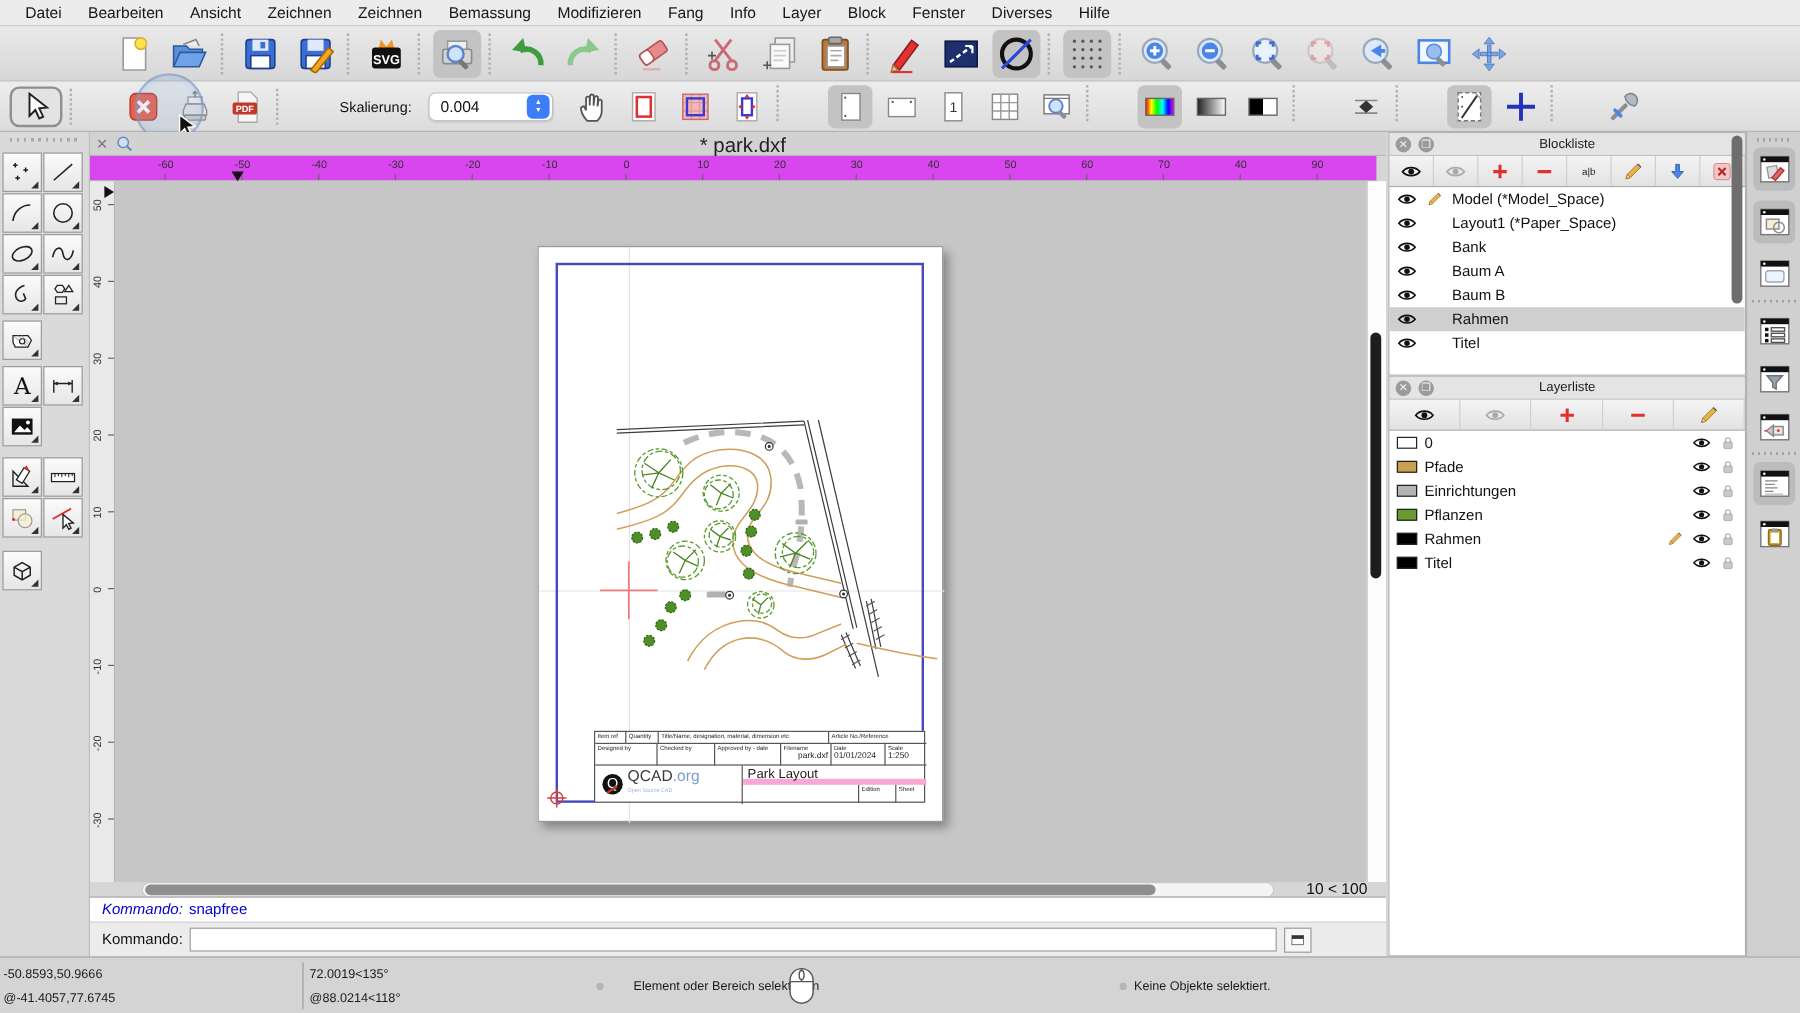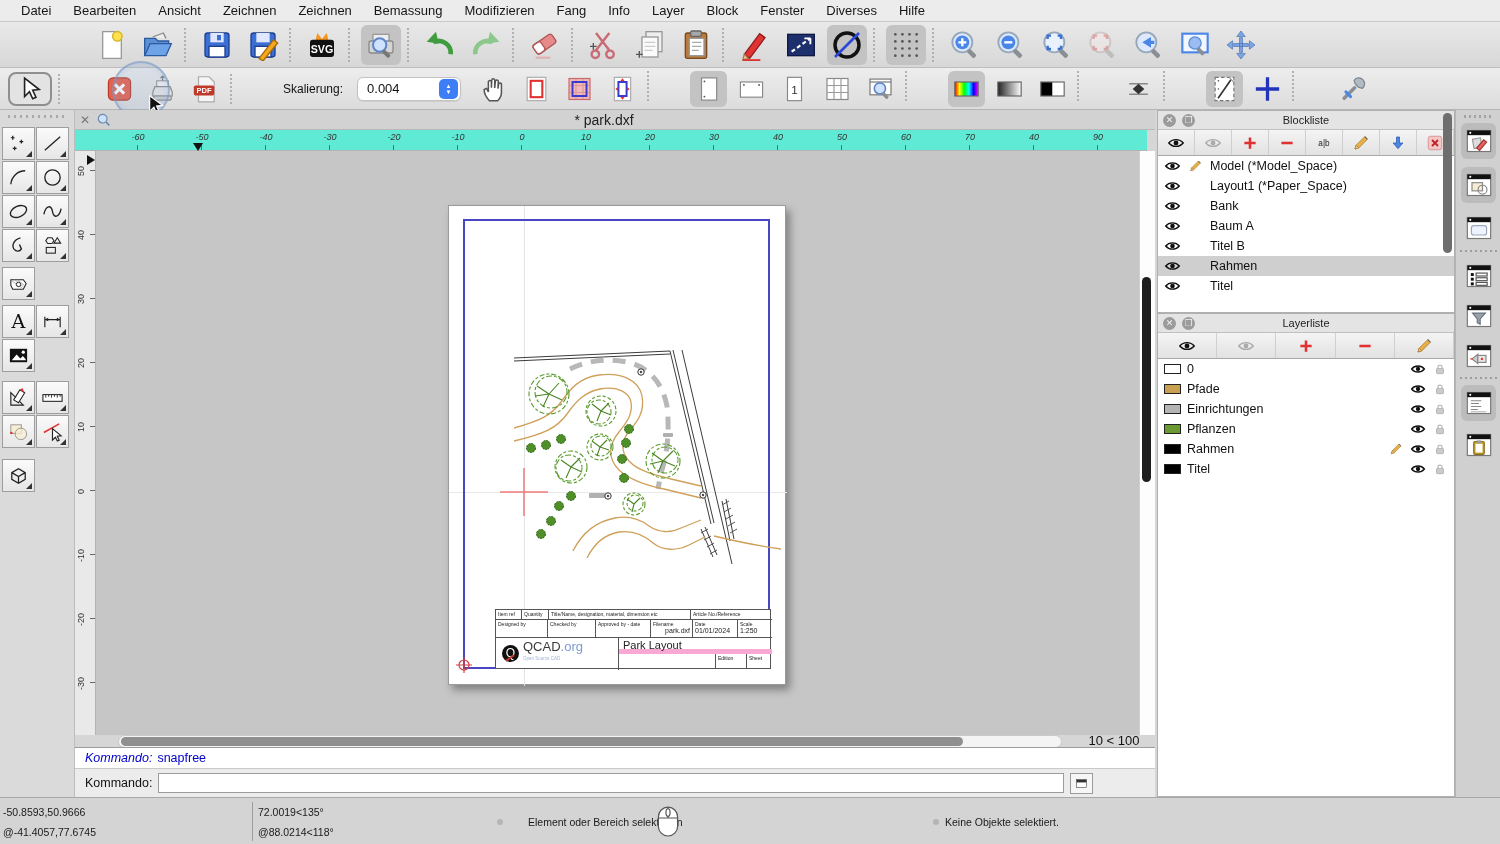--- a/index.html
+++ b/index.html
@@ -35,22 +35,22 @@
   #palette { left:0; top:110px; width:75px; height:734px; background:#dadada; border-right:1px solid #bdbdbd; }
   #palette .handle { position:absolute; left:8px; top:5px; width:58px; height:3px; background:repeating-linear-gradient(90deg,#a9a9a9 0 2px,transparent 2px 6px); }
   .pbtn { position:absolute; width:33px; height:33px; background:linear-gradient(#fbfbfb,#e6e6e6); border:1px solid #9e9e9e; display:flex; align-items:center; justify-content:center; padding:4px; }
   .pbtn svg { width:100%; height:100%; }
   .pbtn.fly::after { content:""; position:absolute; right:2px; bottom:2px; border-left:6px solid transparent; border-bottom:6px solid #333; }
 
   
   #tabbar { left:75px; top:110px; width:1080px; height:20px; background:#d2d2d2; border-bottom:1px solid #b8b8b8; }
   #tab-close { left:78px; top:113px; width:14px; height:14px; color:#777; font-size:12px; line-height:14px; text-align:center; }
   #tab-zoom { left:96px; top:112px; width:16px; height:16px; }
-  #tab-title { left:64px; top:112px; width:1080px; text-align:center; font-size:14px; color:#222; }
-  #hruler { left:75px; top:130px; width:1072px; height:21px; background:#5eead4; border-bottom:1px solid #b3b3b3; overflow:hidden;font-style:italic; }
+  #tab-title { left:79px; top:112px; width:1080px; text-align:center; font-size:17px; color:#222; }
+  #hruler { left:75px; top:130px; width:1072px; height:21px; background:#d946ef; border-bottom:1px solid #b3b3b3; overflow:hidden; }
   #hruler .cell { position:absolute; top:0; width:64px; height:21px; }
   #hruler .lab { position:absolute; top:2px; width:64px; text-align:center; font-size:9px; color:#333; }
   #hruler .tick { position:absolute; left:31px; bottom:0; width:1px; height:6px; background:#666; }
   #vruler { left:75px; top:151px; width:21px; height:584px; background:#e9e9e9; border-right:1px solid #b3b3b3; overflow:hidden; }
   #vruler .cell { position:absolute; left:0; width:21px; height:64px; }
   #vruler .lab { position:absolute; left:1px; top:0; width:14px; height:64px; font-size:9px; color:#333; writing-mode:vertical-rl; transform:rotate(180deg); text-align:center; }
   #vruler .tick { position:absolute; right:0; top:31px; width:6px; height:1px; background:#666; }
   #hmarker { left:193px; top:143px; width:0; height:0; border-left:5px solid transparent; border-right:5px solid transparent; border-top:8px solid #111; }
   #vmarker { left:87px; top:155px; width:0; height:0; border-top:5px solid transparent; border-bottom:5px solid transparent; border-left:8px solid #111; }
   #canvas { left:96px; top:151px; width:1043px; height:584px; background:#c6c6c6; overflow:hidden; }
@@ -1003,21 +1003,21 @@
             <circle cx="10" cy="8" r="2.7" fill="#111"></circle>
           </svg>
         </span>
         <span class="ic" style="visibility: hidden;">
           <svg viewBox="0 0 24 24">
             <path d="M4 20l1.5-5L17 3.5 20.5 7 9 18.5z" fill="#e8b04a" stroke="#a5761f"></path>
             <path d="M4 20l5-1.5-3.5-3.5z" fill="#f2d9a6" stroke="#a5761f"></path>
             <path d="M17 3.5L20.5 7" stroke="#555" stroke-width="1.4"></path>
           </svg>
         </span>
-        <span>Titel B</span>
+        <span>Baum B</span>
       </div>
 
 
       <div class="prow selected">
         <span class="ic">
           <svg viewBox="0 0 20 16">
             <path d="M2 8C6 3 14 3 18 8C14 13 6 13 2 8Z" fill="none" stroke="#111" stroke-width="1.6"></path>
             <circle cx="10" cy="8" r="2.7" fill="#111"></circle>
           </svg>
         </span>

